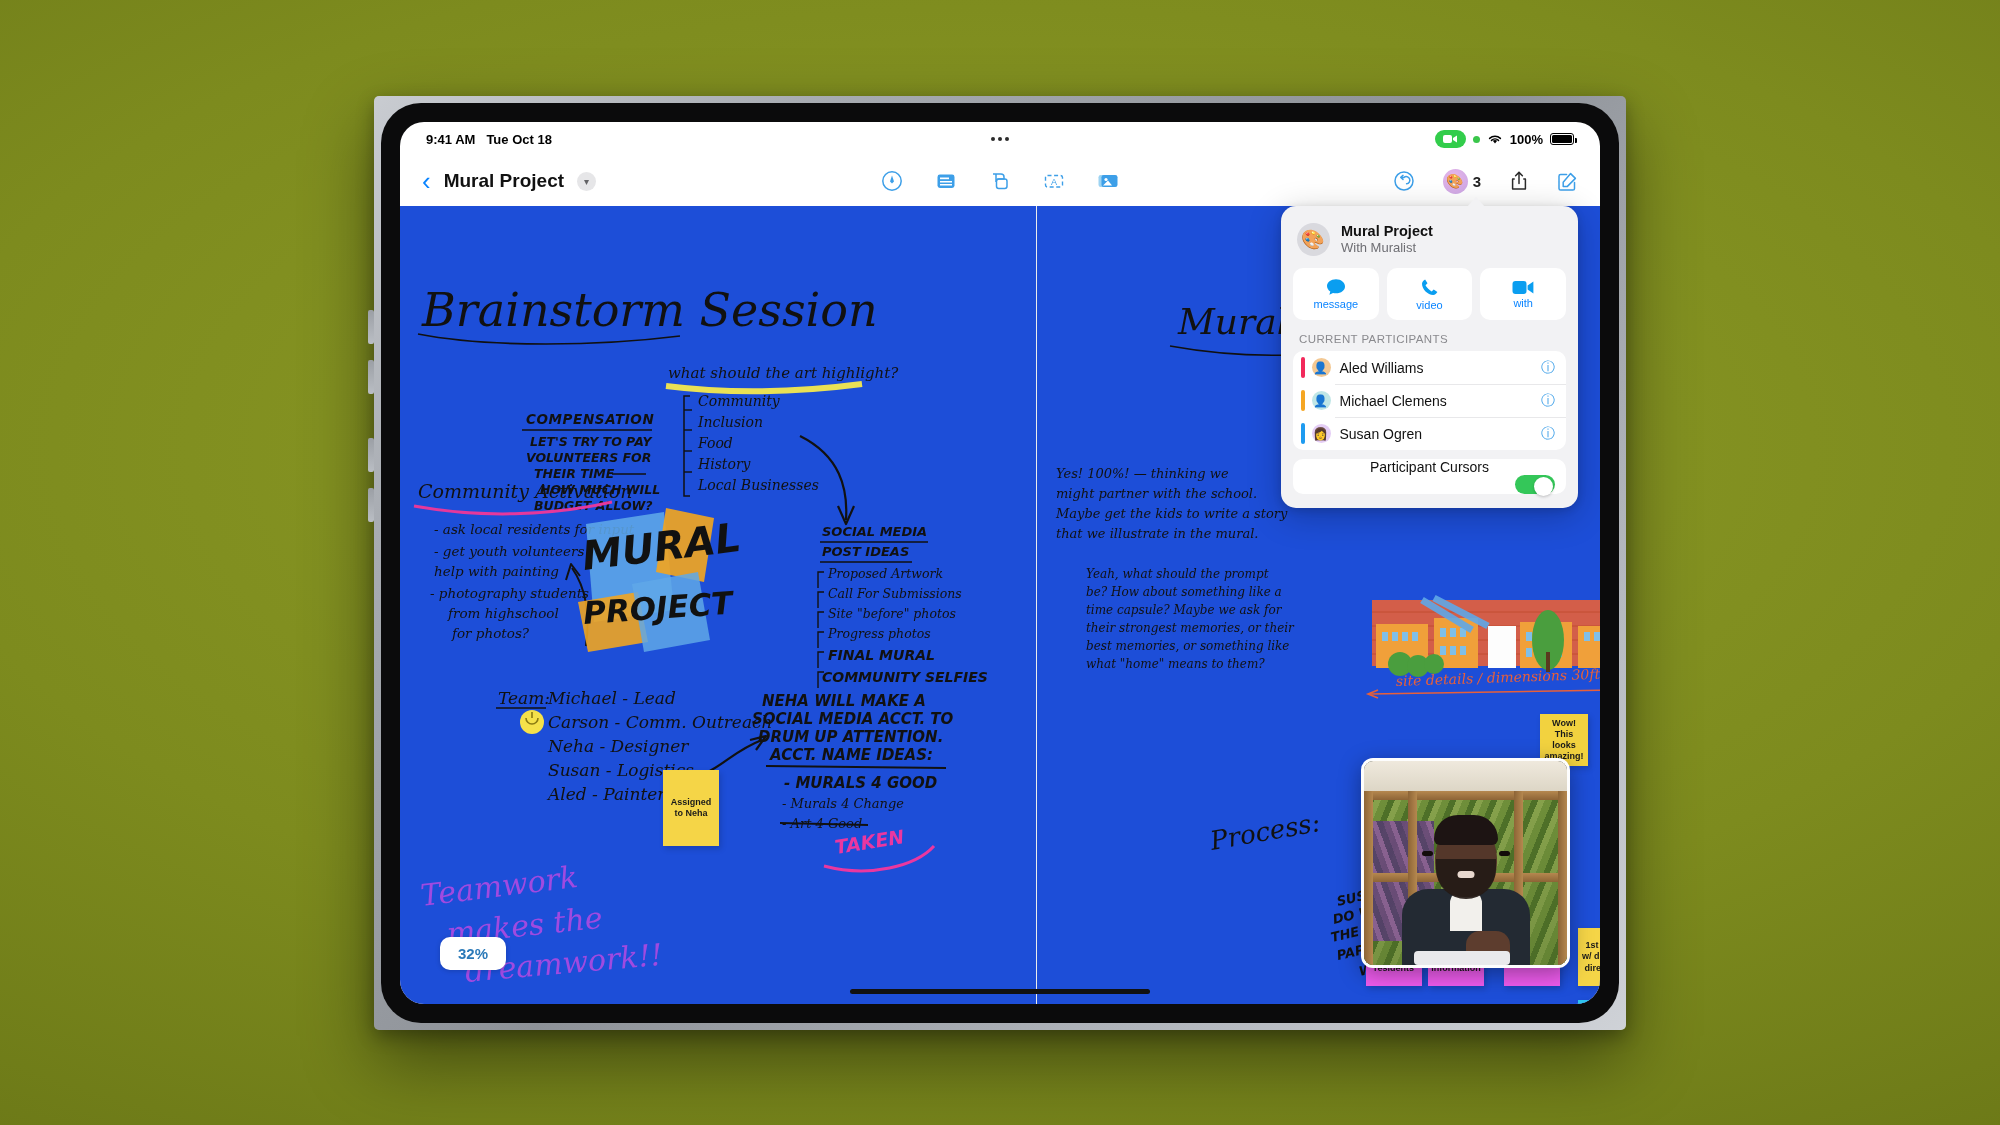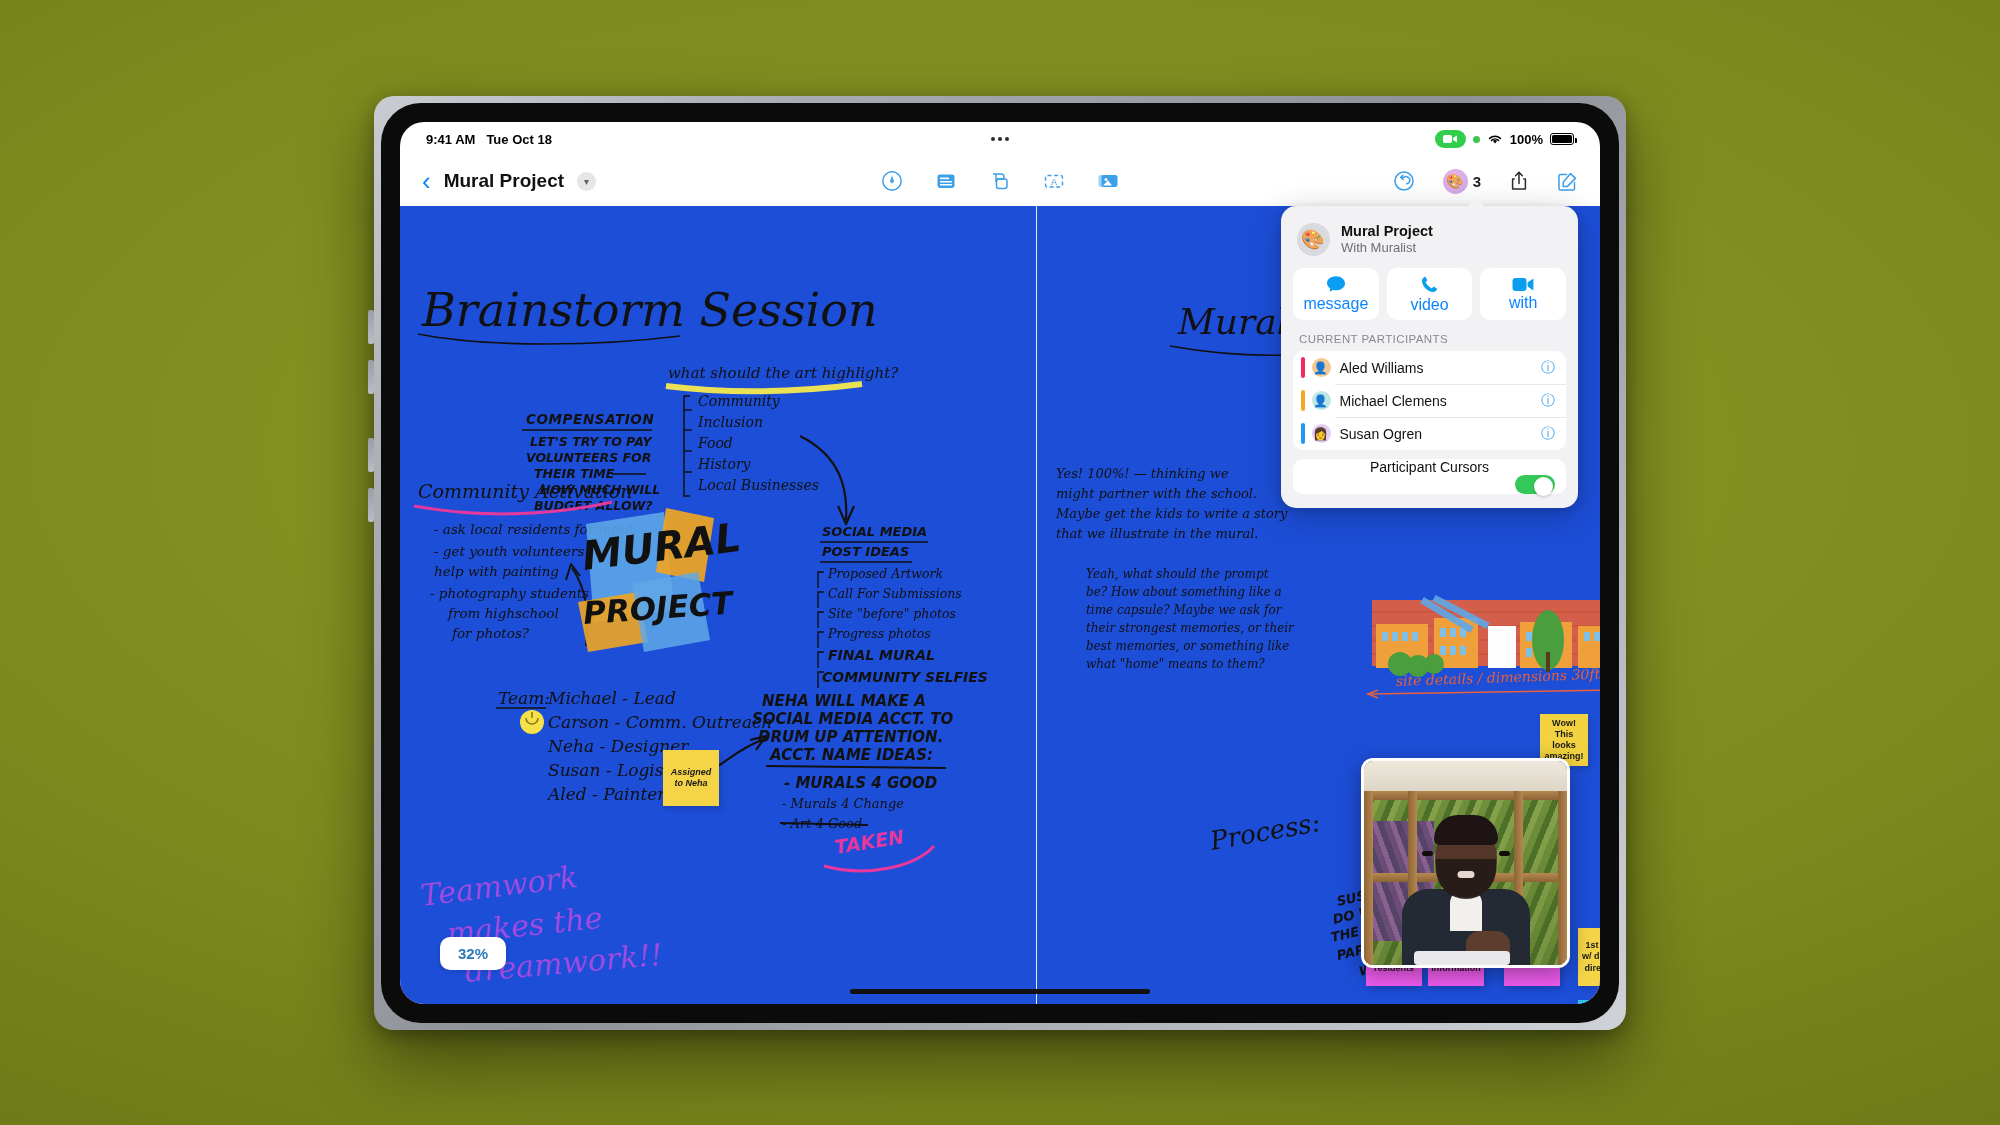--- a/index.html
+++ b/index.html
@@ -7,21 +7,21 @@
   body {
     font-family: "Liberation Sans", sans-serif;
     background: radial-gradient(ellipse 120% 100% at 50% 40%, #8d9b26 0%, #7d8b1e 45%, #5e6a12 100%);
     position: relative;
   }
 
   
   #device {
     position: absolute; left: 374px; top: 96px; width: 1252px; height: 934px;
     background: linear-gradient(135deg, #c9ccd1 0%, #a8acb2 20%, #8e9298 50%, #b5b9bf 80%, #cfd2d7 100%);
-    border-radius: 20px;
+    border-radius: 5px;
     box-shadow: 0 30px 70px rgba(0,0,0,.45), 0 6px 18px rgba(0,0,0,.3);
   }
   #device-inner {
     position: absolute; left: 7px; top: 7px; right: 7px; bottom: 7px;
     background: #0b0b0c; border-radius: 40px;
   }
   #screen {
     position: absolute; left: 19px; top: 19px; right: 19px; bottom: 19px;
     background: #ffffff; border-radius: 24px; overflow: hidden;
   }
@@ -121,21 +121,21 @@
     display: flex; align-items: center; justify-content: center; font-size: 19px;
   }
   #collab-title { font-size: 14.5px; font-weight: bold; color: #111; line-height: 1.25; }
   #collab-sub { font-size: 13px; color: #6e6e73; line-height: 1.25; }
   #collab-actions { display: flex; gap: 8px; }
   .action-btn {
     flex: 1; background: #fff; border-radius: 10px; height: 52px;
     display: flex; flex-direction: column; align-items: center; justify-content: center; gap: 2px;
     cursor: pointer;
   }
-  .action-btn span.lbl { font-size: 16px; color: #0a84ff; }
+  .action-btn span.lbl { font-size: 11px; color: #0a84ff; }
   .sect-hd { font-size: 11.5px; color: #8a8a8e; letter-spacing: .4px; padding: 13px 6px 6px; }
   #participants { background: #fff; border-radius: 10px; overflow: hidden; }
   .p-row { display: flex; align-items: center; height: 33px; padding-right: 11px; position: relative; cursor: pointer; }
   .p-row + .p-row .p-sep { position: absolute; left: 42px; right: 0; top: 0; height: 1px; background: #e8e8ea; }
   .p-bar { width: 3.5px; height: 21px; border-radius: 2px; margin-left: 8px; }
   .p-av {
     width: 19px; height: 19px; border-radius: 50%; margin-left: 7px;
     display: flex; align-items: center; justify-content: center; font-size: 12px;
   }
   .p-name { font-size: 14px; color: #111; margin-left: 9px; }
@@ -385,21 +385,21 @@
           <text x="382" y="622" font-family="DejaVu Serif" font-style="italic" font-size="13" fill="#111">- Art 4 Good</text>
           <line x1="380" y1="617" x2="468" y2="619" stroke="#111" stroke-width="2"></line>
           <text x="436" y="648" font-family="DejaVu Sans" font-weight="bold" font-style="italic" font-size="19" fill="#ea37a0" transform="rotate(-9 436 648)">TAKEN</text>
           <path d="M424 660 C 470 672, 516 660, 534 640" stroke="#ea37a0" stroke-width="3" fill="none"></path>
 
           <text x="22" y="700" font-family="DejaVu Serif" font-style="italic" font-size="30" fill="#a04ae0" transform="rotate(-7 22 700)">Teamwork</text>
           <text x="48" y="738" font-family="DejaVu Serif" font-style="italic" font-size="30" fill="#a04ae0" transform="rotate(-6 48 738)">makes the</text>
           <text x="66" y="776" font-family="DejaVu Serif" font-style="italic" font-size="30" fill="#a04ae0" transform="rotate(-5 66 776)">dreamwork!!</text>
         </svg>
 
-        <div class="sticky s-gold" style="left:263px;top:544px;width:56px;height:56px;font-style:italic;">Assigned to Neha</div>
+        <div class="sticky s-gold" style="left:263px;top:564px;width:56px;height:76px;">Assigned to Neha</div>
 
         <svg width="620" height="880" style="position:absolute;left:638px;top:0;">
           <text x="140" y="128" font-family="DejaVu Serif" font-style="italic" font-size="36" fill="#111">Mural Concepts</text>
           <path d="M132 140 C 220 156, 310 150, 382 132" stroke="#111" stroke-width="1.5" fill="none"></path>
 
           <text x="18" y="272" font-family="DejaVu Serif" font-style="italic" font-size="13" fill="#111">Yes! 100%! — thinking we</text>
           <text x="18" y="292" font-family="DejaVu Serif" font-style="italic" font-size="13" fill="#111">might partner with the school.</text>
           <text x="18" y="312" font-family="DejaVu Serif" font-style="italic" font-size="13" fill="#111">Maybe get the kids to write a story</text>
           <text x="18" y="332" font-family="DejaVu Serif" font-style="italic" font-size="13" fill="#111">that we illustrate in the mural.</text>
           <text x="48" y="372" font-family="DejaVu Serif" font-style="italic" font-size="12" fill="#111">Yeah, what should the prompt</text>

